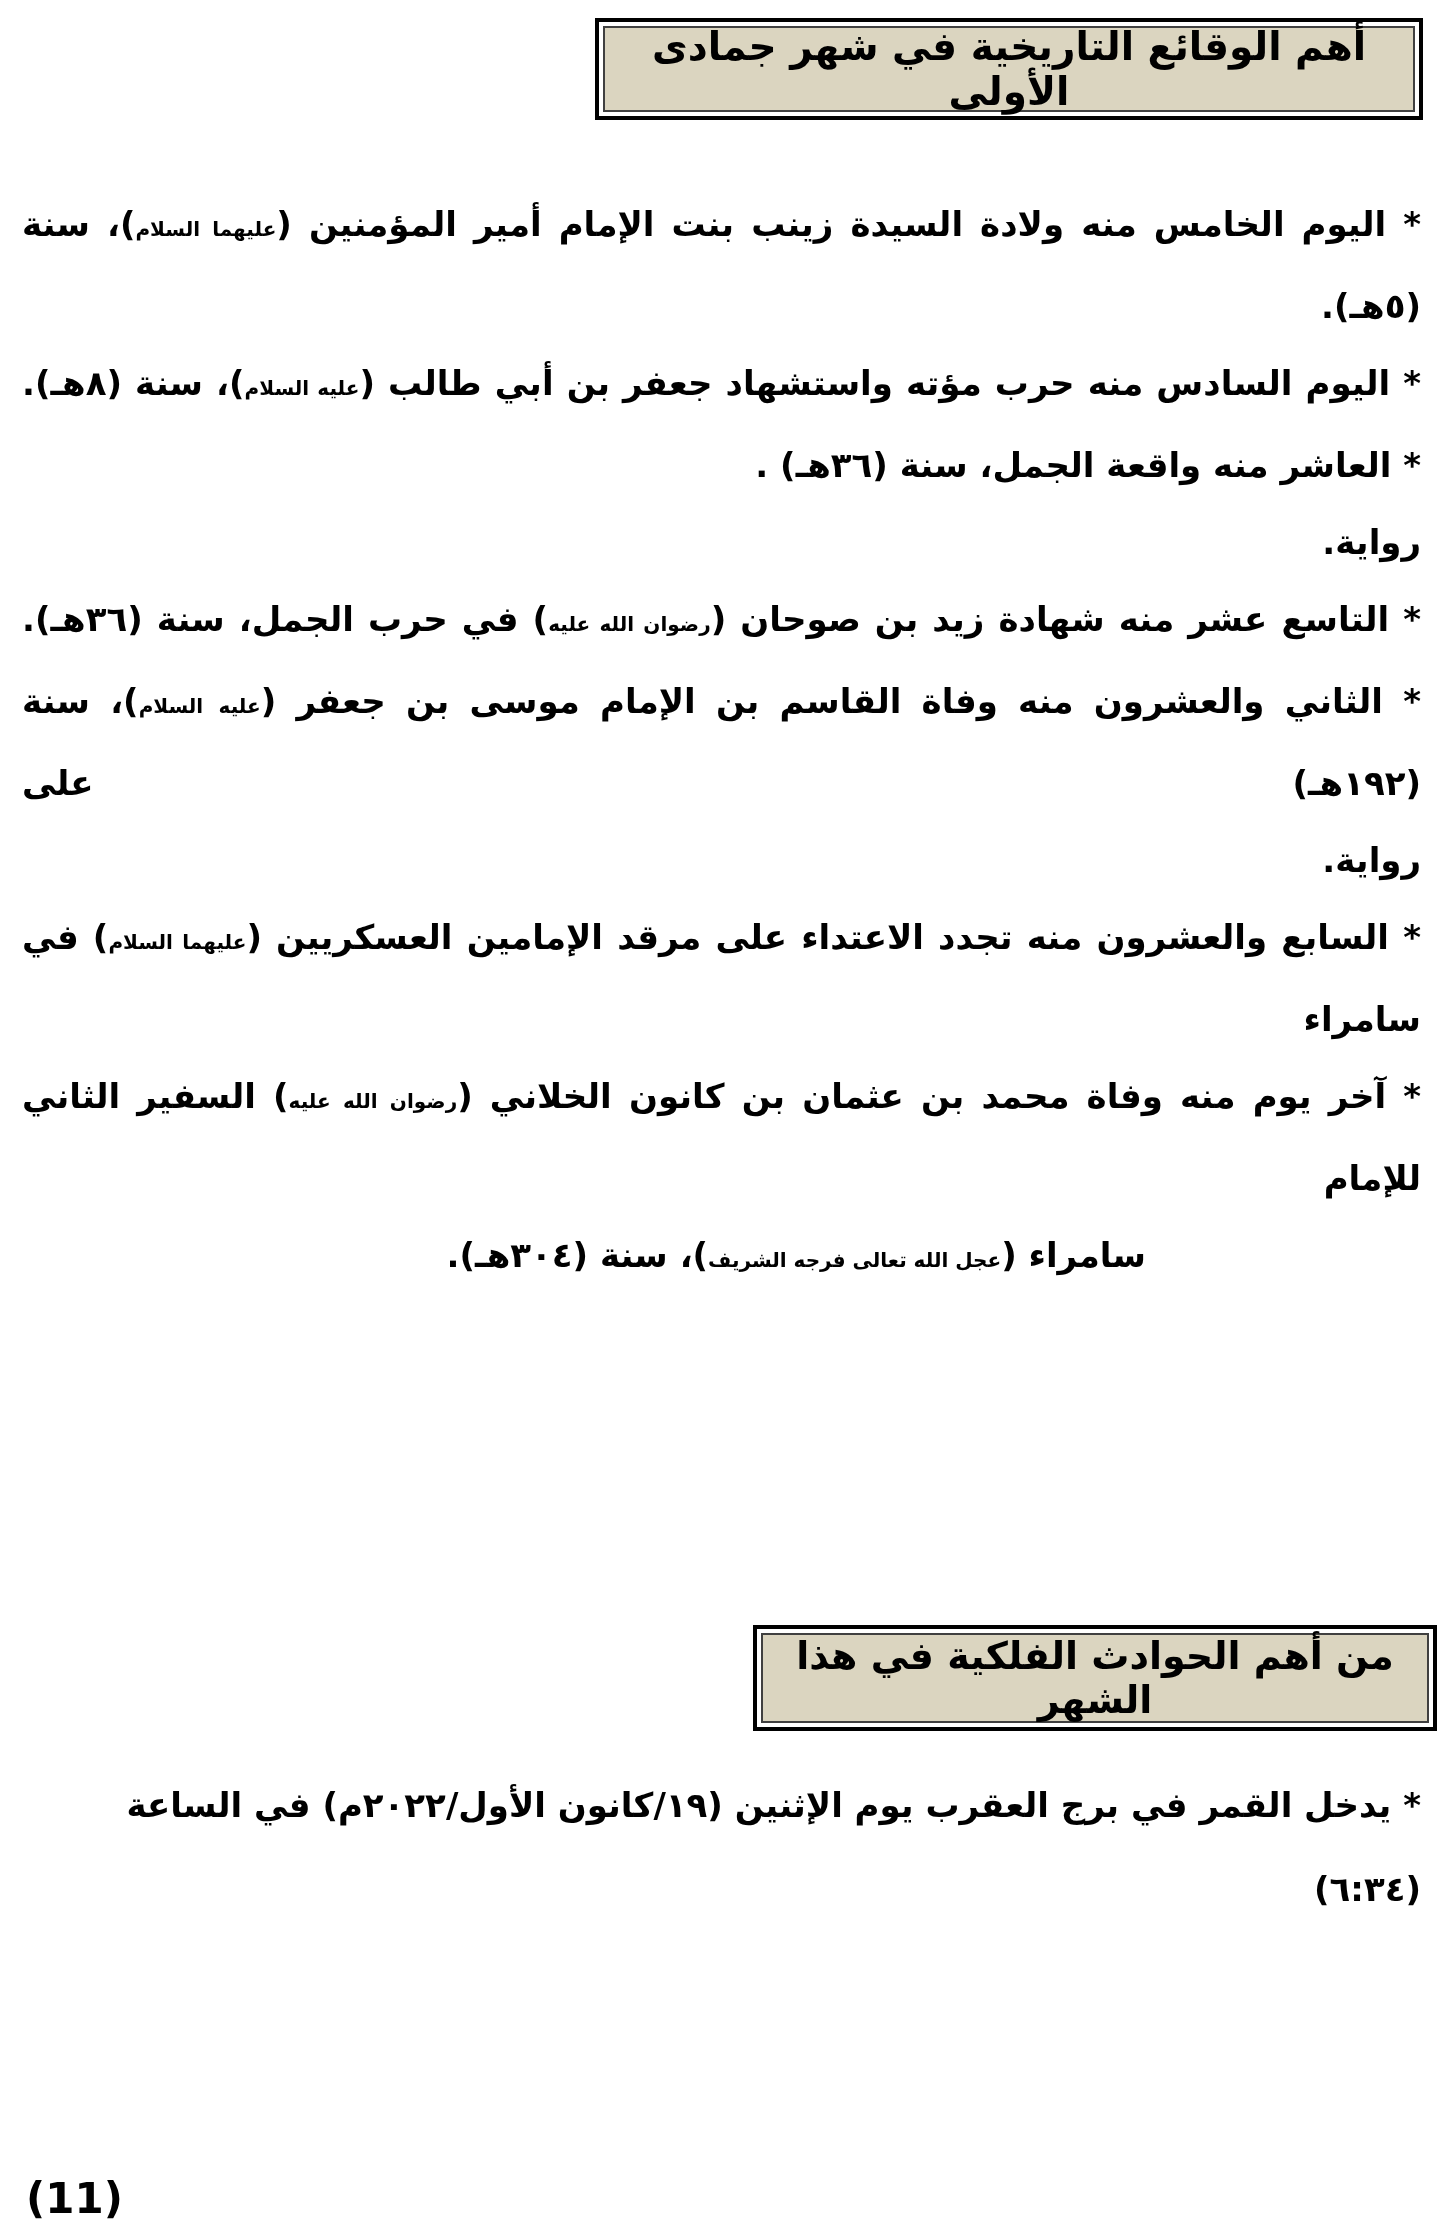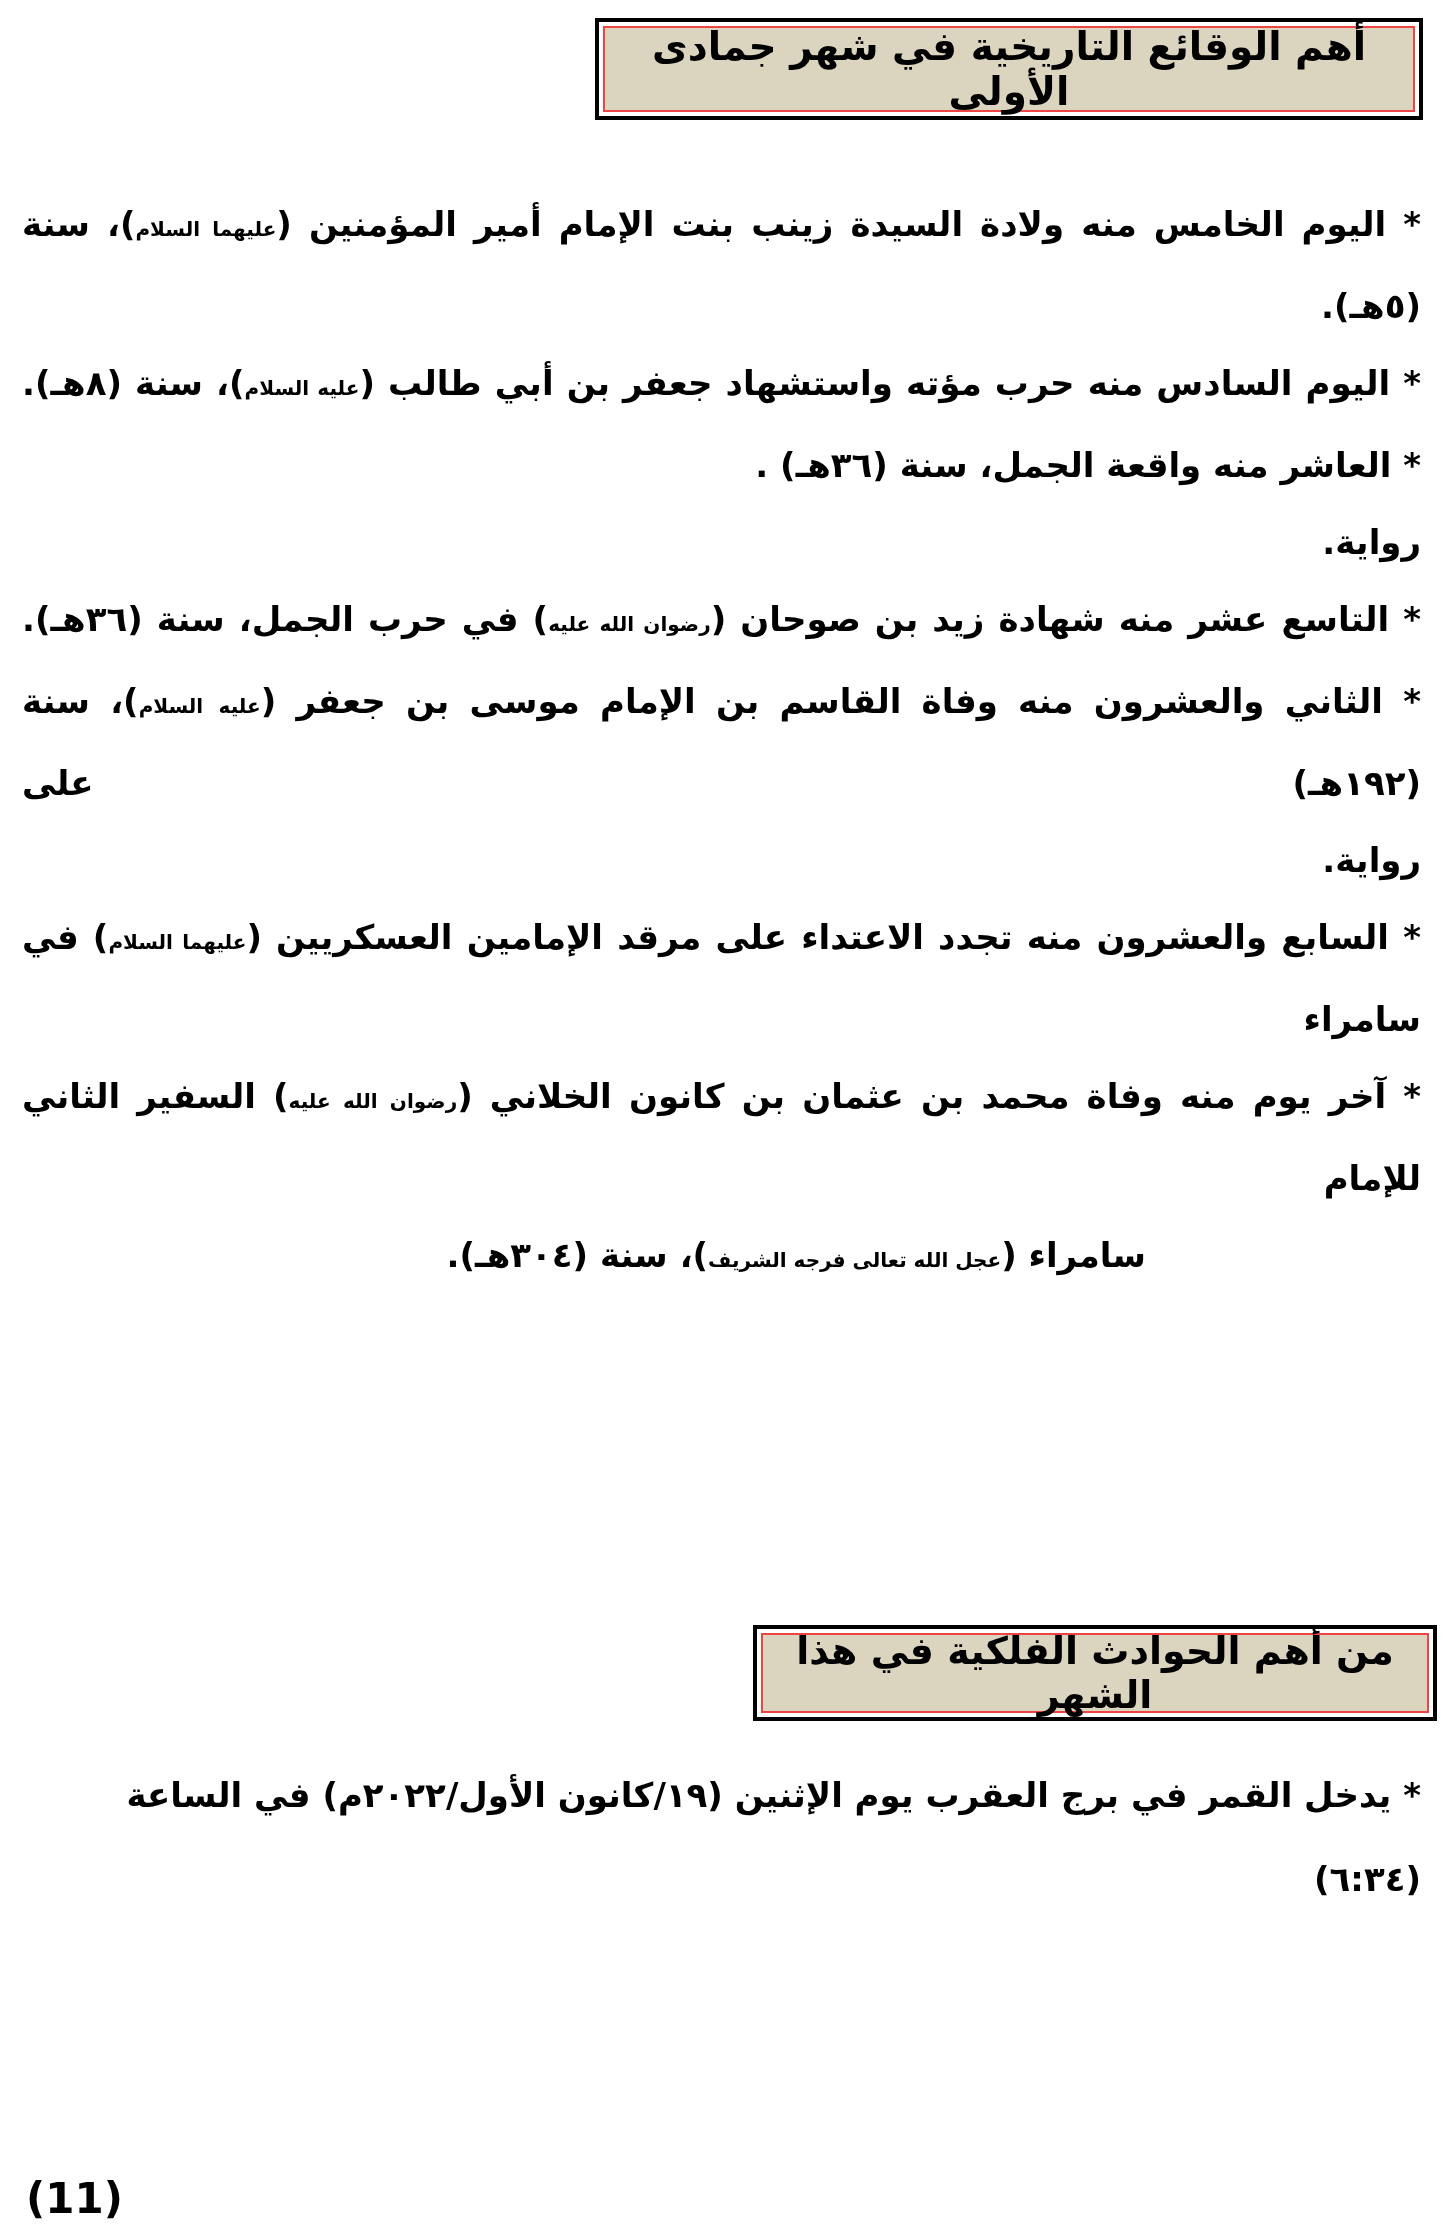--- a/index.html
+++ b/index.html
@@ -14,33 +14,33 @@
     font-family: "DejaVu Sans", sans-serif;
     font-weight: bold;
     padding: 0 22px;
     overflow: hidden;
   }
   .title-box {
     display: flex;
     align-items: center;
     justify-content: center;
     background: #DBD5C0;
-    border: 2px solid #ef4444;
+    border: 2px solid #404040;
     box-shadow: 0 0 0 4px #fff, 0 0 0 8px #000;
     text-align: center;
   }
   .title-box-1 {
     width: 812px;
     height: 86px;
     margin: 26px 6px 0 auto;
     font-size: 39px;
   }
   .title-box-2 {
     width: 668px;
-    height: 80px;
+    height: 90px;
     margin: 334px -8px 0 auto;
     font-size: 38px;
   }
   .events { margin-top: 74px; }
   .events-2 { margin-top: 40px; }
   .line {
     min-height: 77px;
     line-height: 77px;
     font-size: 34px;
     direction: rtl;

